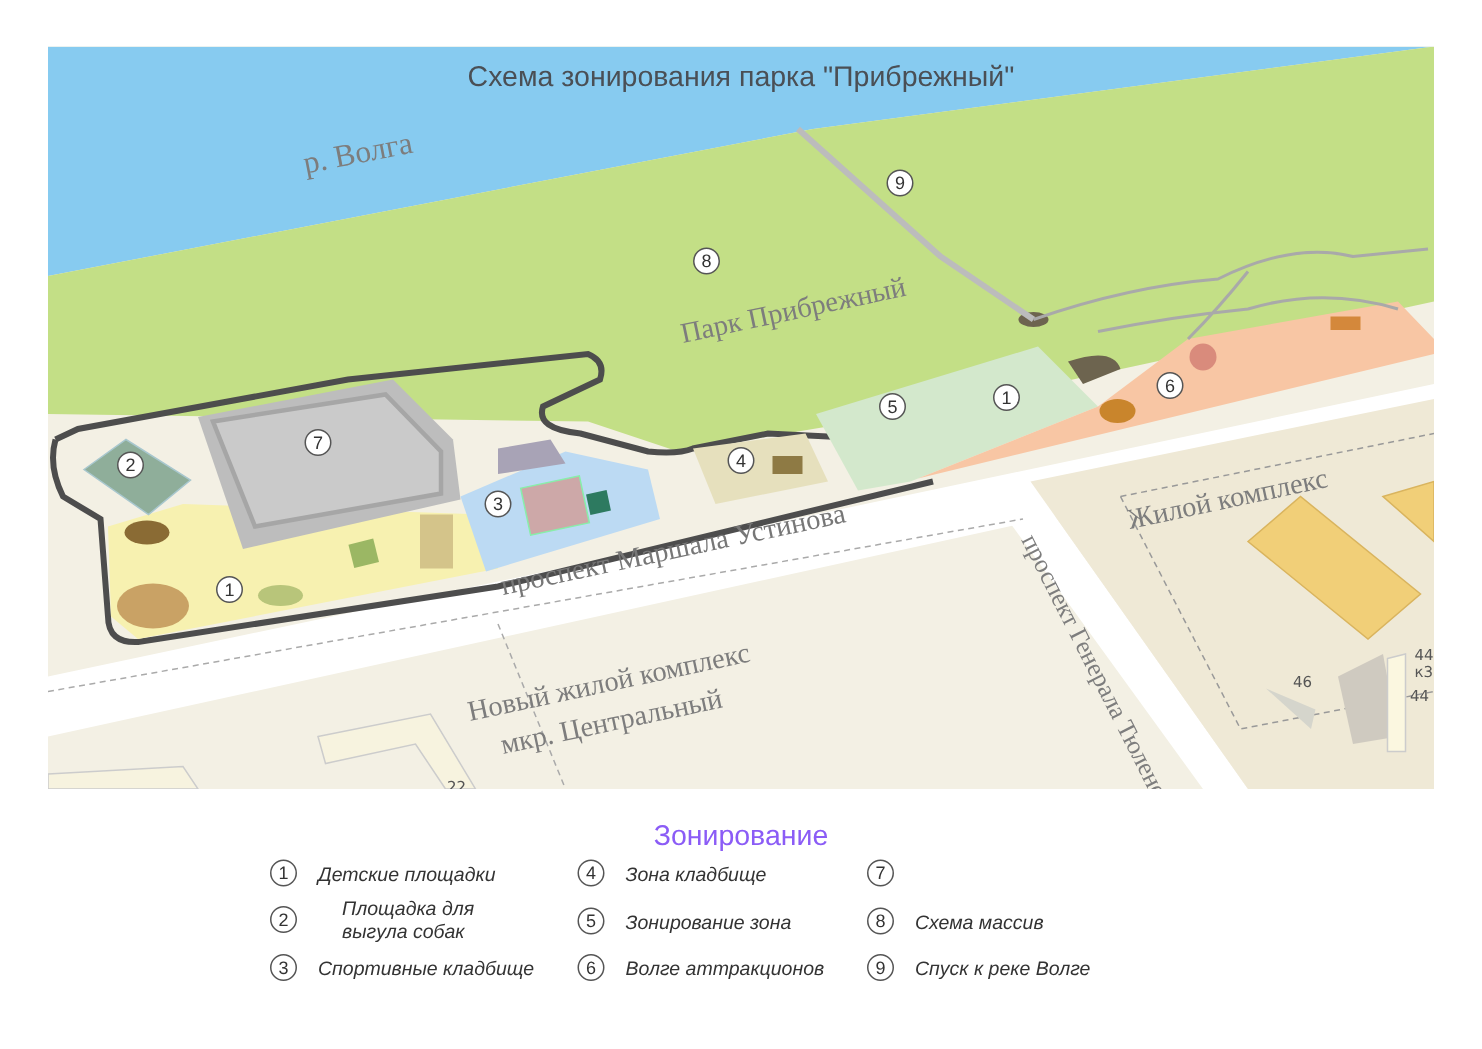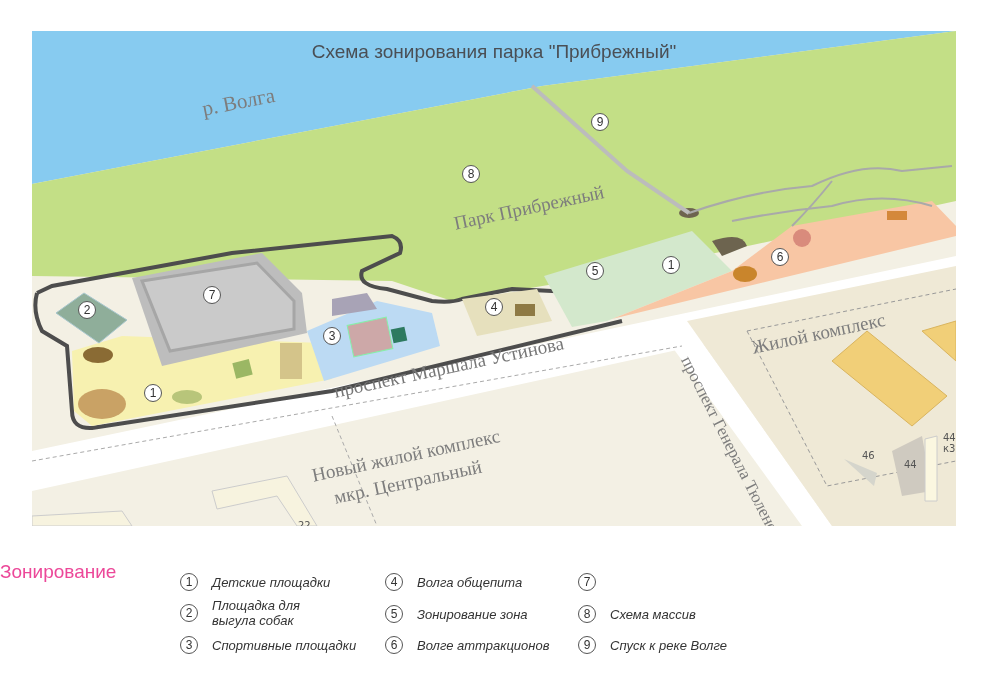--- a/index.html
+++ b/index.html
@@ -3,21 +3,21 @@
 <meta charset="utf-8">
 <style>
   html, body { margin: 0; padding: 0; background: #ffffff; }
   body { width: 988px; height: 699px; position: relative; overflow: hidden; font-family: "Liberation Sans", sans-serif; }
   .map { position: absolute; left: 32px; top: 31px; width: 924px; height: 495px; overflow: hidden; background: #f3f0e4; }
   .map svg { position: absolute; left: 0; top: 0; }
   .map-title { position: absolute; left: 0; right: 0; top: 10px; text-align: center; font-size: 19px; color: #4a4f55; }
   .serif-label { position: absolute; font-family: "Liberation Serif", serif; color: #7d7d7d; white-space: nowrap; transform-origin: left top; }
   .marker { position: absolute; width: 18px; height: 18px; border-radius: 50%; background: #fff; border: 1px solid #555; box-sizing: border-box; font-size: 12px; line-height: 16px; text-align: center; color: #333; }
   .house-num { position: absolute; font-size: 10px; color: #555; font-family: "DejaVu Sans", sans-serif; }
-  .legend-title { position: absolute; left: 0; right: 0; top: 547px; text-align: left; font-size: 19px; color: #ec4899; margin-top: 14px; }
+  .legend-title { position: absolute; left: 0; right: 0; top: 547px; text-align: center; font-size: 19px; color: #8b5cf6; }
   .legend-item { position: absolute; display: flex; align-items: center; font-size: 13px; color: #333; }
   .legend-item .num { width: 18px; height: 18px; border-radius: 50%; border: 1px solid #555; box-sizing: border-box; text-align: center; line-height: 16px; font-size: 12px; margin-right: 14px; flex: none; }
   .legend-item .txt { line-height: 15px; font-style: italic; }
 </style>
 </head>
 <body>
 
 <div class="map">
   <svg width="924" height="495" viewBox="0 0 924 495">
 
@@ -88,21 +88,21 @@
   <div class="serif-label" style="left:420px; top:182px; font-size:19px; transform:rotate(-12deg);">Парк Прибрежный</div>
   <div class="serif-label" style="left:300px; top:350px; font-size:19px; transform:rotate(-12deg); color:#777;">проспект Маршала Устинова</div>
   <div class="serif-label" style="left:662px; top:322px; font-size:17px; transform:rotate(63deg);">проспект Генерала Тюленева</div>
   <div class="serif-label" style="left:718px; top:306px; font-size:19px; transform:rotate(-12deg);">Жилой комплекс</div>
   <div class="serif-label" style="left:278px; top:434px; font-size:19px; transform:rotate(-12deg);">Новый жилой комплекс</div>
   <div class="serif-label" style="left:300px; top:456px; font-size:19px; transform:rotate(-12deg);">мкр. Центральный</div>
 
   <div class="house-num" style="left:266px; top:465px;margin-top:24px;">22</div>
   <div class="house-num" style="left:830px; top:419px;text-align:right;">46</div>
   <div class="house-num" style="left:871px; top:401px;margin-left:40px;">44 к3</div>
-  <div class="house-num" style="left:857px; top:428px;padding-left:15px;">44</div>
+  <div class="house-num" style="left:893px; top:428px;padding-left:15px;">44</div>
   <div class="house-num" style="left:856px; top:474px;margin-top:48px;">44 к1</div>
 
   <div class="marker" style="left:112px; top:353px;">1</div>
   <div class="marker" style="left:46px; top:270px;">2</div>
   <div class="marker" style="left:291px; top:296px;">3</div>
   <div class="marker" style="left:453px; top:267px;">4</div>
   <div class="marker" style="left:554px; top:231px;">5</div>
   <div class="marker" style="left:630px; top:225px;">1</div>
   <div class="marker" style="left:739px; top:217px;">6</div>
   <div class="marker" style="left:171px; top:255px;">7</div>
@@ -111,29 +111,29 @@
 </div>
 
 <div class="legend-title">Зонирование</div>
 
 <div class="legend-item" style="left:180px; top:573px;">
   <span class="num">1</span>
   <span class="txt">Детские площадки</span>
 </div>
 <div class="legend-item" style="left:180px; top:598px;">
   <span class="num">2</span>
-  <span class="txt" style="width:115px;">Площадка для выгула собак</span>
+  <span class="txt" style="width:115px;margin-left:16px;">Площадка для выгула собак</span>
 </div>
 <div class="legend-item" style="left:180px; top:636px;">
   <span class="num">3</span>
-  <span class="txt">Спортивные площадки</span>
+  <span class="txt">Спортивные кладбище</span>
 </div>
 <div class="legend-item" style="left:385px; top:573px;">
   <span class="num">4</span>
-  <span class="txt">Волга общепита</span>
+  <span class="txt">Зона кладбище</span>
 </div>
 <div class="legend-item" style="left:385px; top:605px;">
   <span class="num">5</span>
   <span class="txt">Зонирование зона</span>
 </div>
 <div class="legend-item" style="left:385px; top:636px;">
   <span class="num">6</span>
   <span class="txt">Волге аттракционов</span>
 </div>
 <div class="legend-item" style="left:578px; top:573px;">

